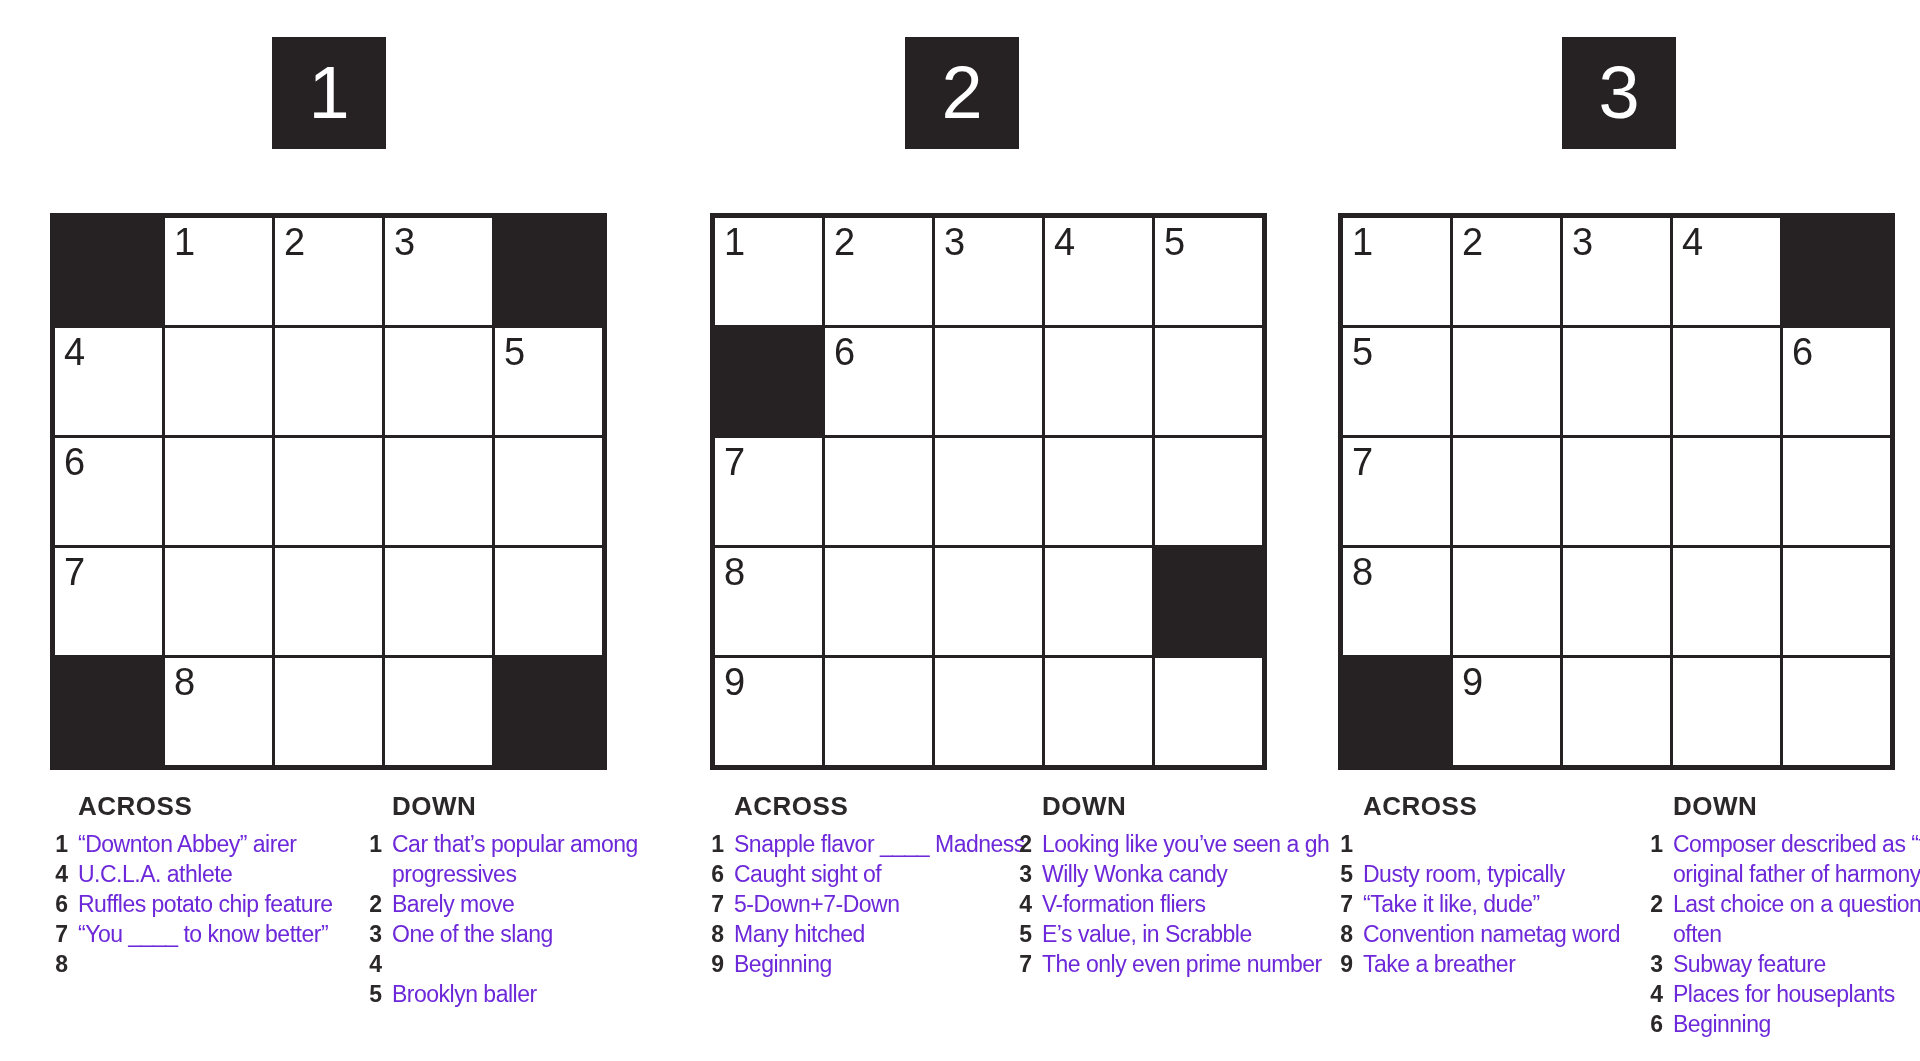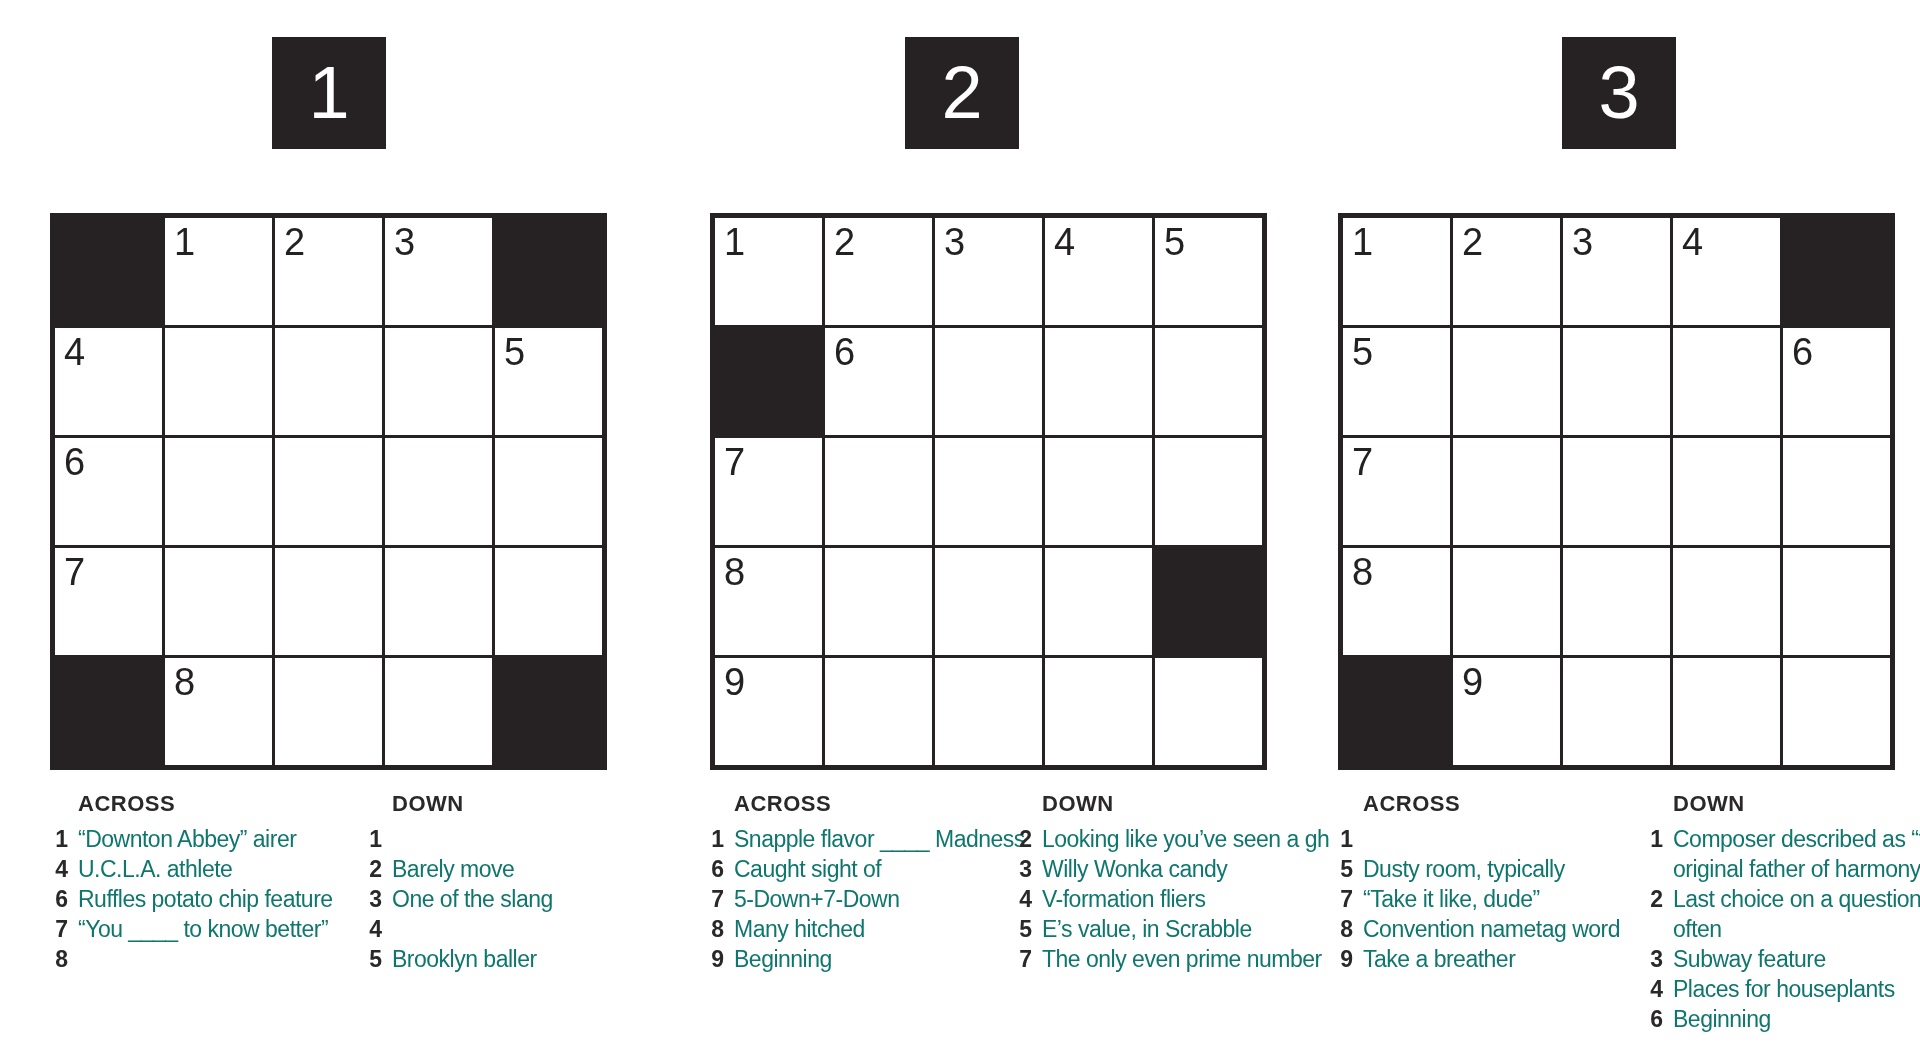--- a/index.html
+++ b/index.html
@@ -58,35 +58,35 @@
   .p1 .clues.across { left: 48px; }
   .p1 .clues.down   { left: 362px; }
   .p2 .clues.across { left: 64px; }
   .p2 .clues.down   { left: 372px; }
   .p3 .clues.across { left: 53px; }
   .p3 .clues.down   { left: 363px; }
 
   .clue-header {
     margin: 0 0 7px 0;
     padding-left: 30px;
-    font-size: 22px; font-weight: 700;
+    font-size: 26px; font-weight: 700;
     letter-spacing: 0.5px;
     color: #2b2829;
   }
   .clue { display: flex; align-items: flex-start; }
   .clue .num {
     flex: none; width: 20px; margin-right: 10px;
     text-align: right;
     font-size: 23px; font-weight: 700; line-height: 30px;
     color: #2b2829;
   }
   .clue .txt {
     font-size: 23px; font-weight: 400; line-height: 30px;
     letter-spacing: -0.5px;
-    color: #0f766e;
+    color: #6d28d9;
     white-space: nowrap;
   }
   .clue .txt .line { display: block; }
 </style>
 </head>
 <body>
 
 <div class="page">
 
   <section class="puzzle p1">
@@ -166,20 +166,24 @@
           <div class="clue">
             <span class="num">8</span>
           </div>
         </div>
     </div>
     <div class="clues down">
       <h3 class="clue-header">DOWN</h3>
       <div class="clue-list">
           <div class="clue">
             <span class="num">1</span>
+            <span class="txt">
+              <span class="line">Car that’s popular among</span>
+              <span class="line">progressives</span>
+            </span>
           </div>
           <div class="clue">
             <span class="num">2</span>
             <span class="txt">
               <span class="line">Barely move</span>
             </span>
           </div>
           <div class="clue">
             <span class="num">3</span>
             <span class="txt">

